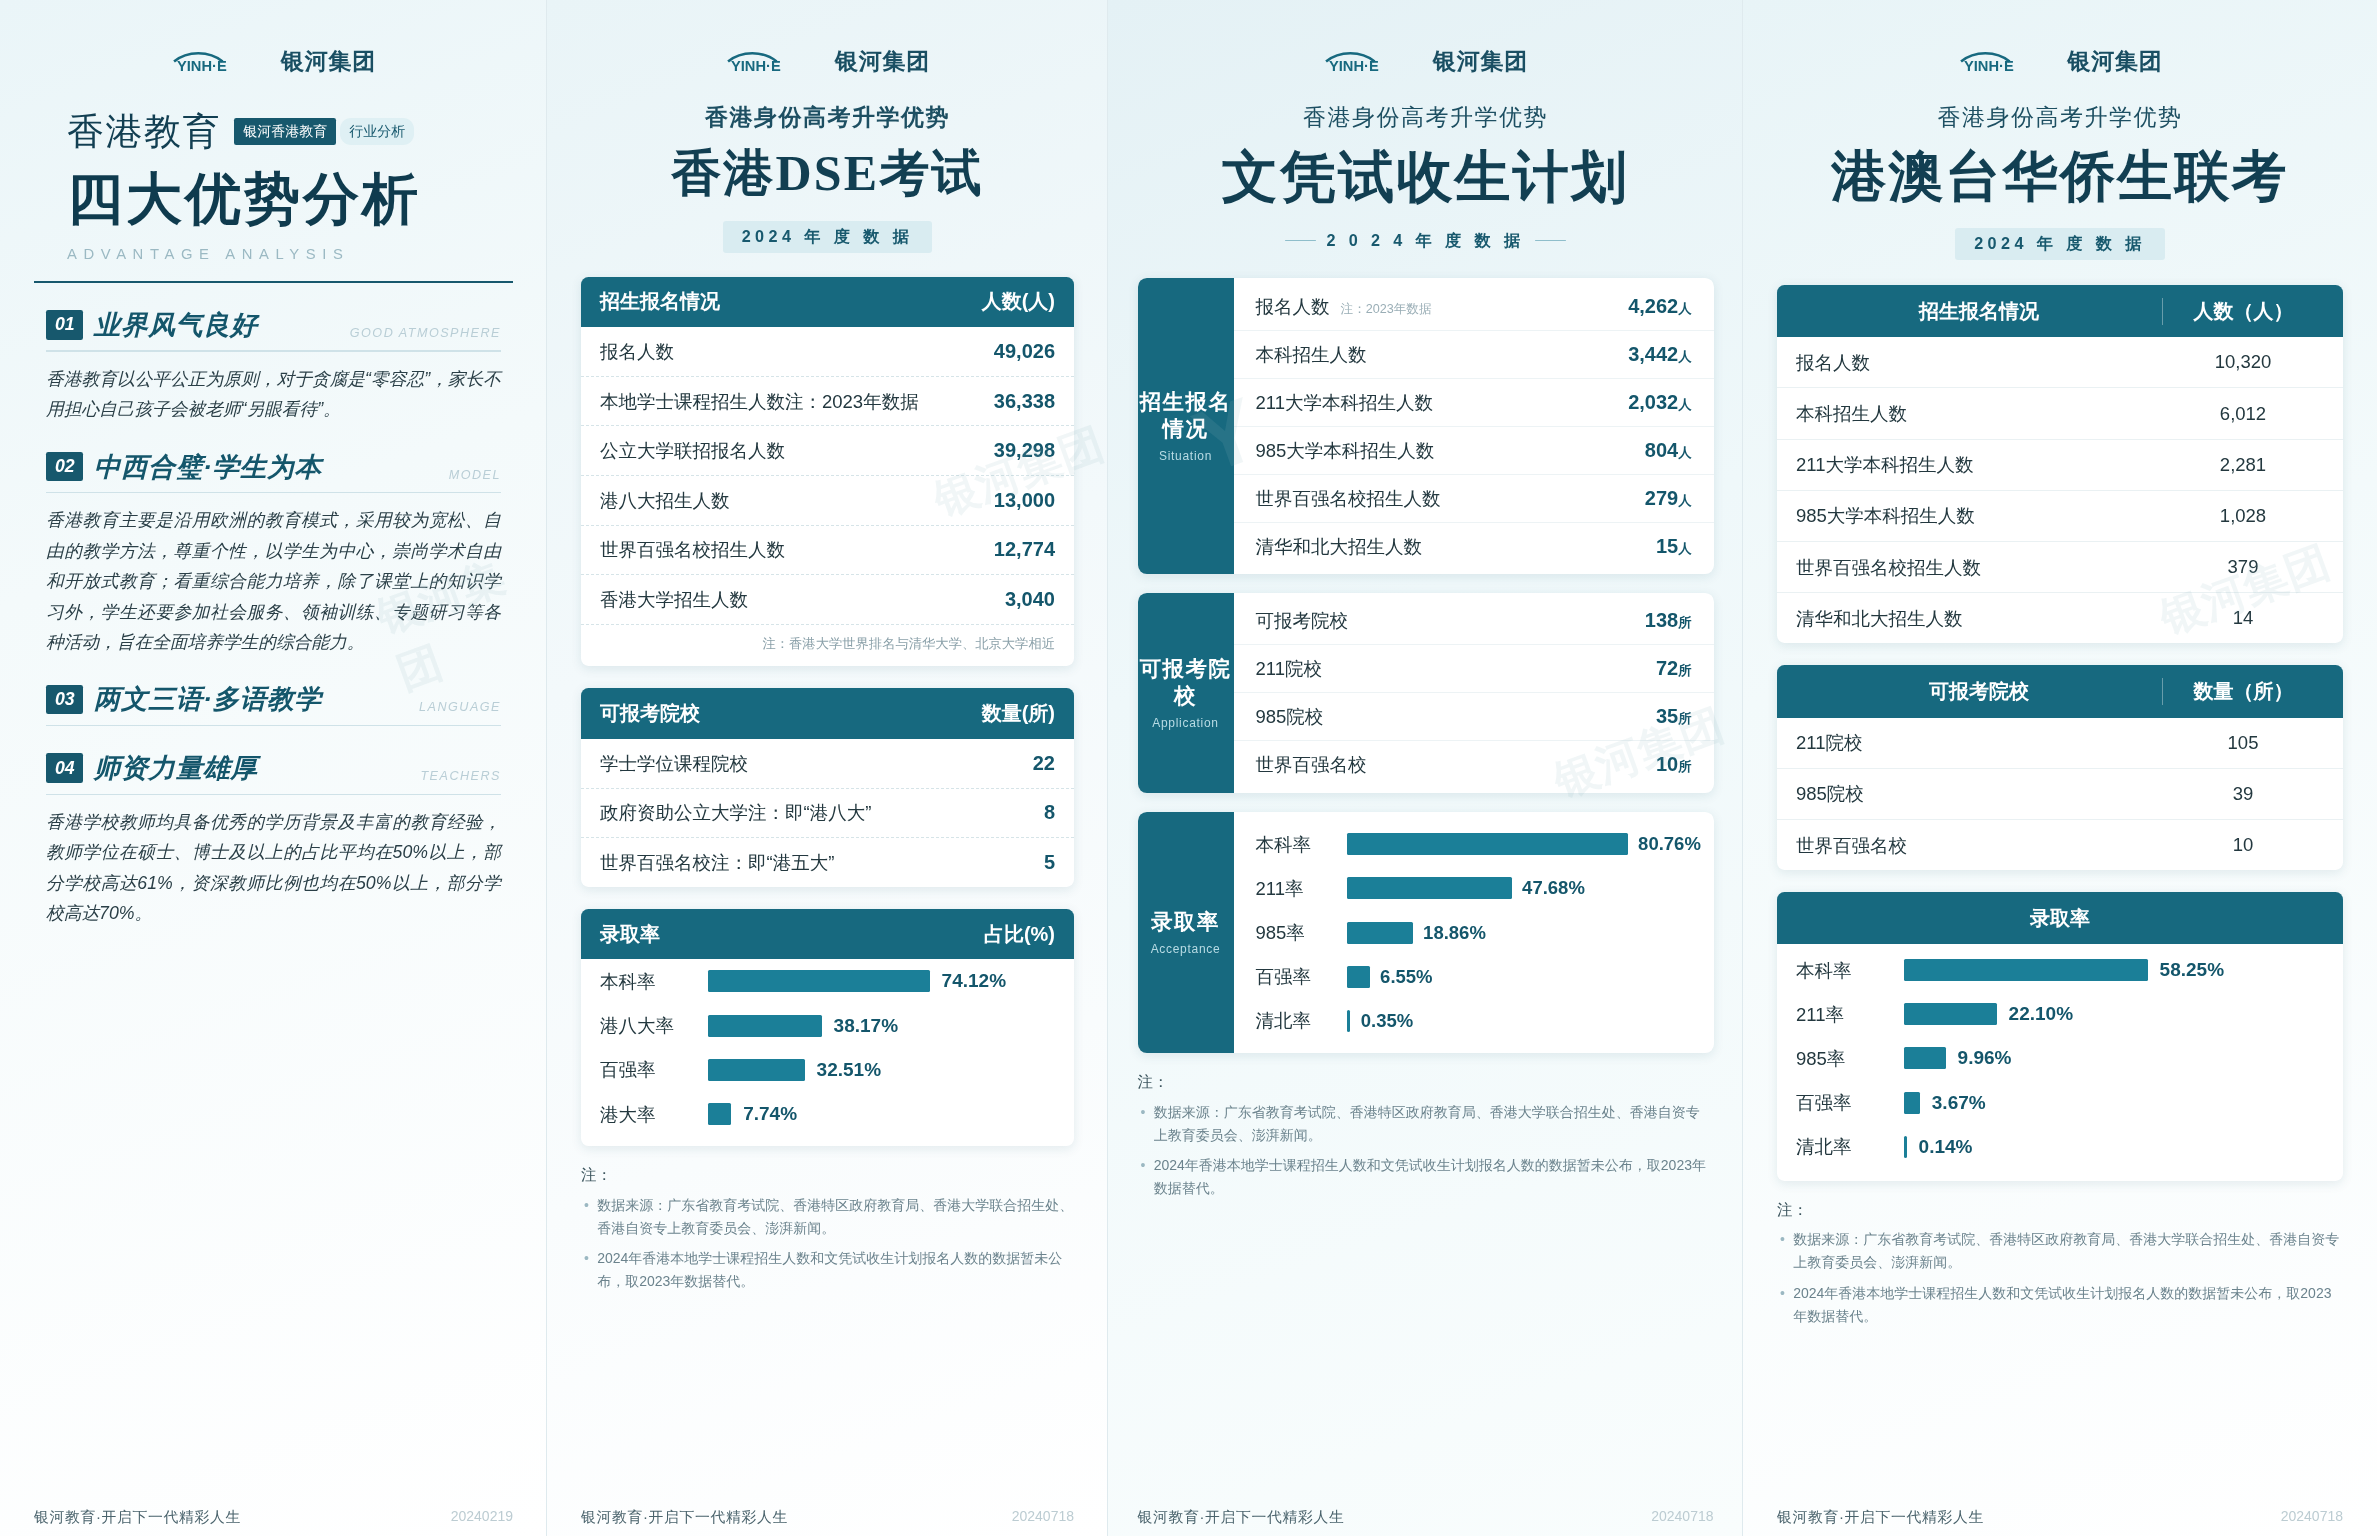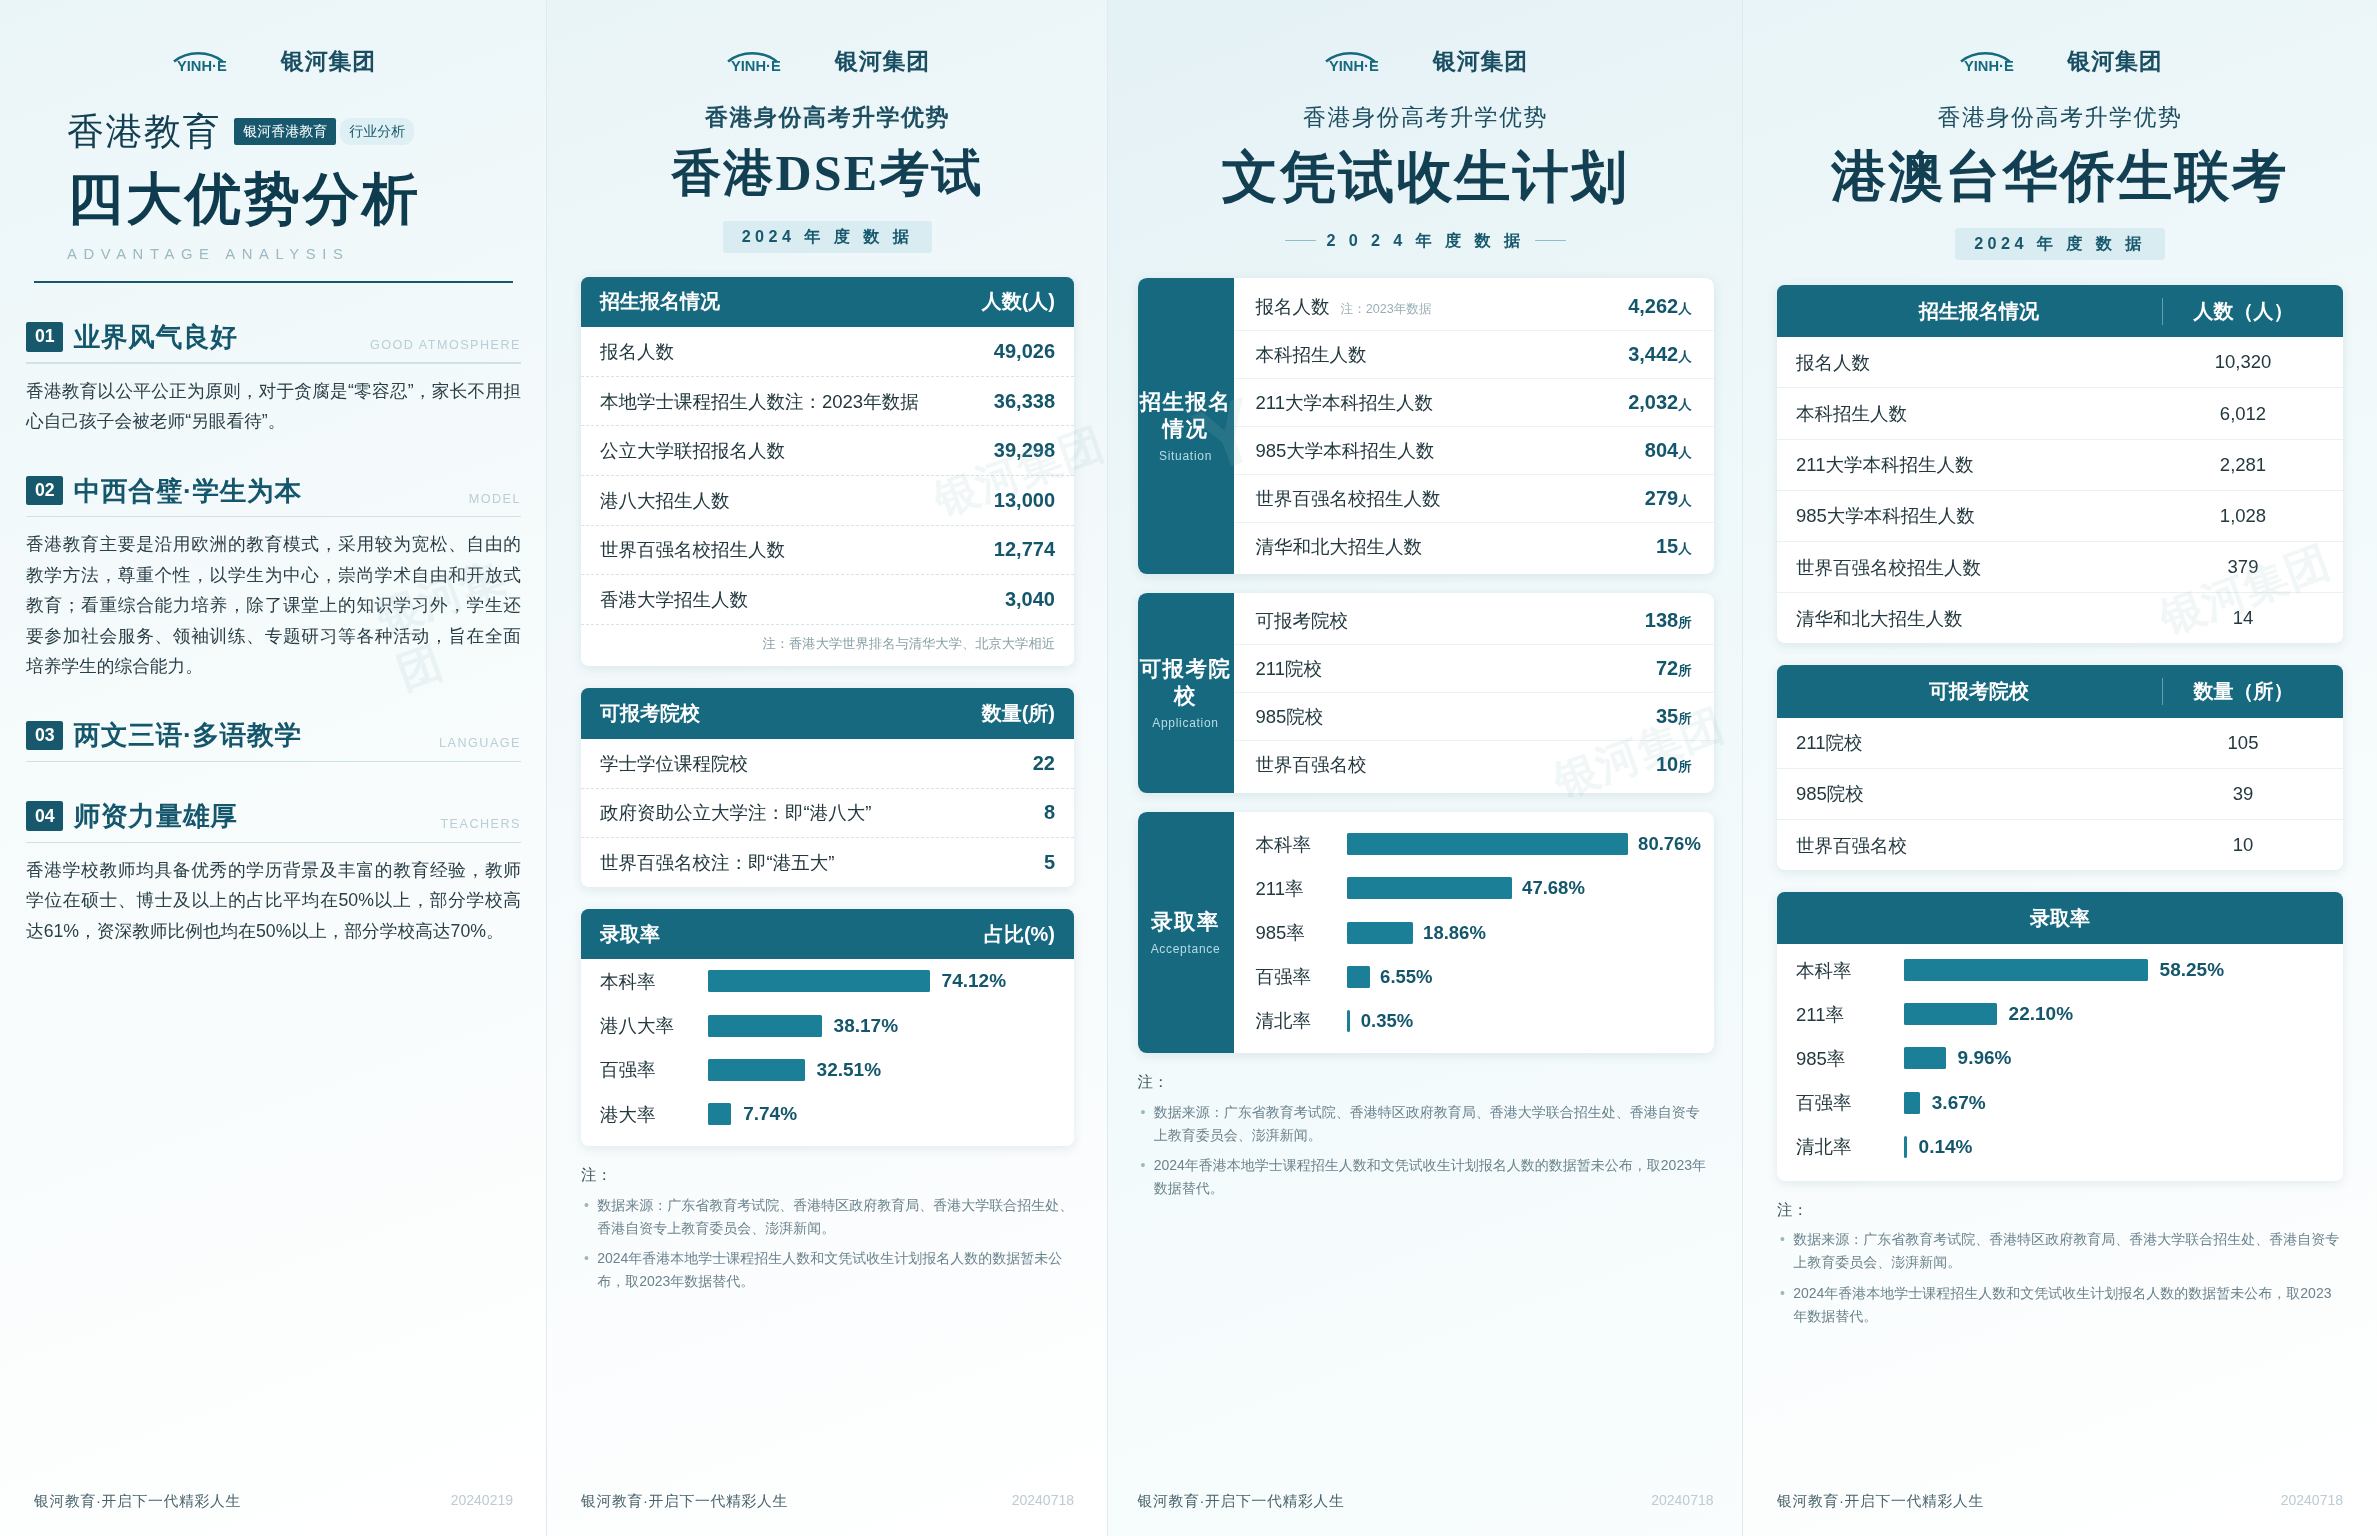--- a/index.html
+++ b/index.html
@@ -51,21 +51,21 @@
   .p1-title-block{ padding:29.5px 34px 0 34px;margin-left:33px; }
   .p1-row1{ display:flex; align-items:center; gap:13.3px; }
   .p1-h1 { font-size:37px; color:#123f52; font-family:"Liberation Serif", serif; letter-spacing:1.5px;}
   .p1-tag{ display:flex; align-items:center; gap:4.4px; }
   .tag-dark{ background:#17586d; color:#fff; font-size:14px; padding:4.4px 8.9px; border-radius:2.2px;}
   .tag-light{ background:#dff0f4; color:#17586d; font-size:14px; padding:4.4px 8.9px; border-radius:11px;}
   .p1-h2 { font-size:56px; font-weight:bold; color:#0f3b4e; font-family:"Liberation Serif", serif; letter-spacing:3px; margin-top:5.9px;}
   .p1-en { font-size:14.8px; color:#9bb9c3; letter-spacing:6.6px; margin-top:7.4px; }
   .p1-rule{ height:2.2px; background:#17586d; margin:19px 34px 0 34px; }
 
-  .sec { padding:0 26px; margin-top:36px; }
+  .sec { padding:0 46px; margin-top:24px;font-style:italic; }
   .sec-head{ display:flex; align-items:center; gap:10.3px; position:relative;}
   .num-box{ background:#17586d; color:#fff; font-size:17.7px; font-weight:bold; padding:4.4px 8.9px; border-radius:2.2px; }
   .sec-title{ font-size:26.6px; color:#14566b; font-weight:bold; letter-spacing:0.7px; }
   .sec-en{ position:absolute; right:0; bottom:3px; font-size:12.6px; color:#b9ced6; letter-spacing:1.5px; }
   .sec-underline{ height:1.5px; background:#cfe2e8; margin-top:7.4px; }
   .sec-body{ font-size:17.7px; line-height:1.72; color:#2a3f47; margin-top:11.8px; text-align:justify; }
 
   
   .card {
     background:#ffffff; border-radius:7.4px; box-shadow:0 2.2px 10.3px rgba(20,80,100,.10);
@@ -108,21 +108,21 @@
   .grow .val .u{ font-size:13.3px; }
   .gbar{ display:flex; align-items:center; gap:10.3px; padding:9.6px 22px; font-size:18.5px; }
   .gbar .nm{ width:81px; flex:none; color:#23383f; }
 
   
   .notes{ padding:0 34px; margin-top:19px; }
   .notes .t{ font-size:15.5px; color:#3d565f; margin-bottom:7.4px;}
   .notes li{ font-size:14px; color:#6b838d; line-height:1.65; margin-bottom:7.4px; list-style:none; position:relative; padding-left:16.2px;}
   .notes li::before{ content:"•"; position:absolute; left:3px; color:#9bb8c2;}
 
-  .footer{ position:absolute; bottom:25px; left:0; width:100%; display:flex; justify-content:space-between; padding:0 34px; }
+  .footer{ position:absolute; bottom:9px; left:0; width:100%; display:flex; justify-content:space-between; padding:0 34px; }
   .footer .fl{ font-size:14.8px; color:#4a636c; letter-spacing:0.7px;}
   .footer .fr{ font-size:14px; color:#bcccd2;}
 
   .wm{ position:absolute; font-size:44px; color:rgba(150,185,196,.13); font-weight:bold; pointer-events:none; }
 </style>
 </head>
 <body>
 
 <div class="panel p1">
   <div class="wm" style="top:561px; left:384px; transform:rotate(-20deg);">银河集团</div>

